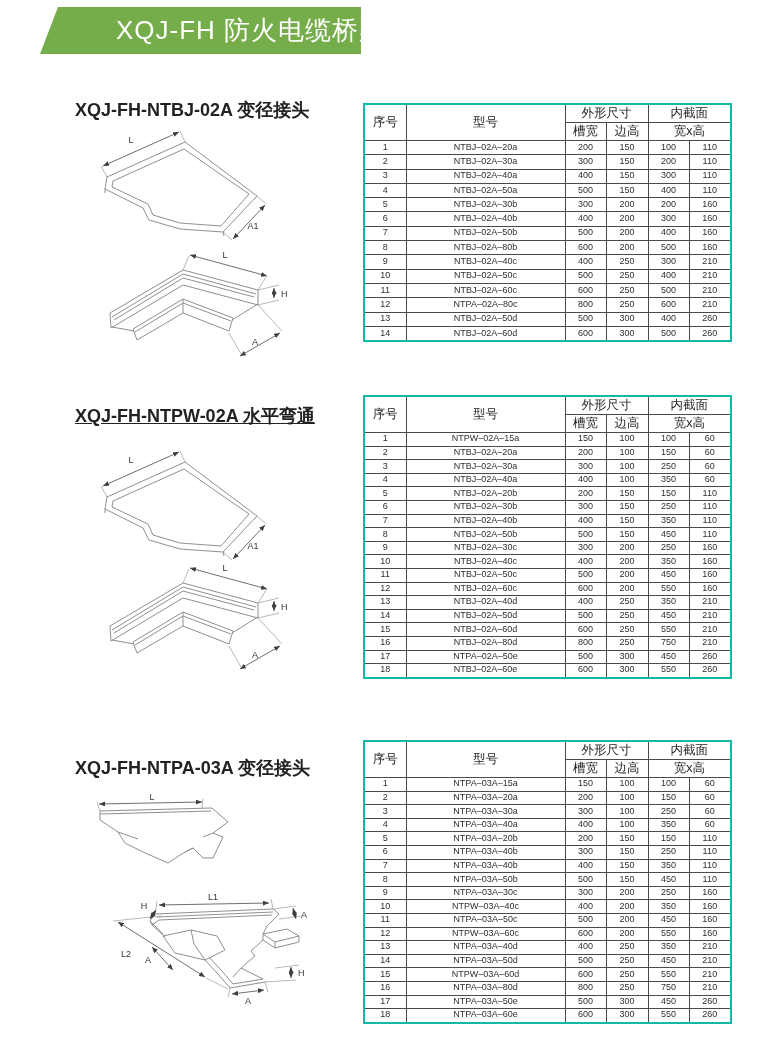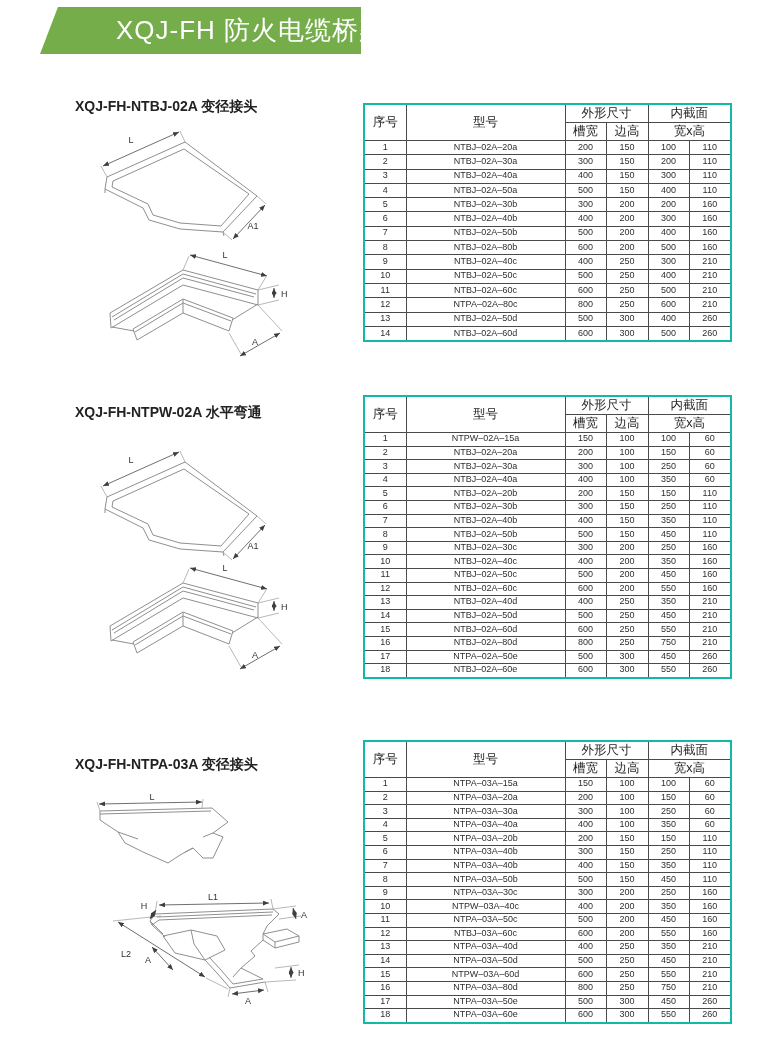--- a/index.html
+++ b/index.html
@@ -14,21 +14,21 @@
     background:#76ad4b;
     clip-path:polygon(18px 0,100% 0,100% 100%,0 100%);
     display:flex;align-items:center;
   }
   .banner span{
     color:#ffffff;font-size:26px;font-weight:500;letter-spacing:1px;
     padding-left:76px;white-space:nowrap;
   }
   
   .sec-title{
-    position:absolute;left:75px;font-size:14px;font-weight:bold;color:#222;
+    position:absolute;left:75px;font-size:18px;font-weight:bold;color:#222;
     white-space:nowrap;
   }
   
   table.spec{
     position:absolute;left:363px;width:367px;border-collapse:collapse;
     table-layout:fixed;background:#fff;border:2px solid #14b8a6;
     font-size:9px;color:#2e2e2e;
   }
   table.spec th,table.spec td{
     border:1px solid #4a4a4a;text-align:center;vertical-align:middle;
@@ -221,21 +221,21 @@
         <td>14</td>
         <td>NTBJ–02A–60d</td>
         <td>600</td>
         <td>300</td>
         <td>500</td>
         <td>260</td>
       </tr>
     </tbody>
 </table>
 
-<div class="sec-title" style="top:404px;">XQJ-FH-NTPW-02A 水平弯通</div>
+<div class="sec-title" style="top:404px;text-decoration:underline;">XQJ-FH-NTPW-02A 水平弯通</div>
 
 <svg class="drawing" style="left:85px;top:450px;" width="250" height="115" viewBox="0 0 250 115">
   <polygon class="b" points="100,12 172,66 138,102 95,99 64,90 58,78 20,59 22,47"></polygon>
   <polygon class="b" points="99,19 164,64 136,96 95,93 68,85 63,74 27,57 28,51"></polygon>
   <path class="b" d="M20,59 l0,4 M138,102 l1,4"></path>
   <path class="x" d="M100,12 L95,1 M22,47 L16,36 M172,66 L181,74 M138,102 L147,110"></path>
   <line class="d" x1="94" y1="2" x2="18" y2="36" marker-start="url(#ah)" marker-end="url(#ah)"></line>
   <text class="lab" x="46" y="13" text-anchor="middle">L</text>
   <line class="d" x1="180" y1="75" x2="148" y2="109" marker-start="url(#ah)" marker-end="url(#ah)"></line>
   <text class="lab" x="168" y="99" text-anchor="middle">A1</text>
@@ -580,21 +580,21 @@
       <tr>
         <td>11</td>
         <td>NTPA–03A–50c</td>
         <td>500</td>
         <td>200</td>
         <td>450</td>
         <td>160</td>
       </tr>
       <tr>
         <td>12</td>
-        <td>NTBJ–03A–60c</td>
+        <td>NTPW–03A–60c</td>
         <td>600</td>
         <td>200</td>
         <td>550</td>
         <td>160</td>
       </tr>
       <tr>
         <td>13</td>
         <td>NTPA–03A–40d</td>
         <td>400</td>
         <td>250</td>

